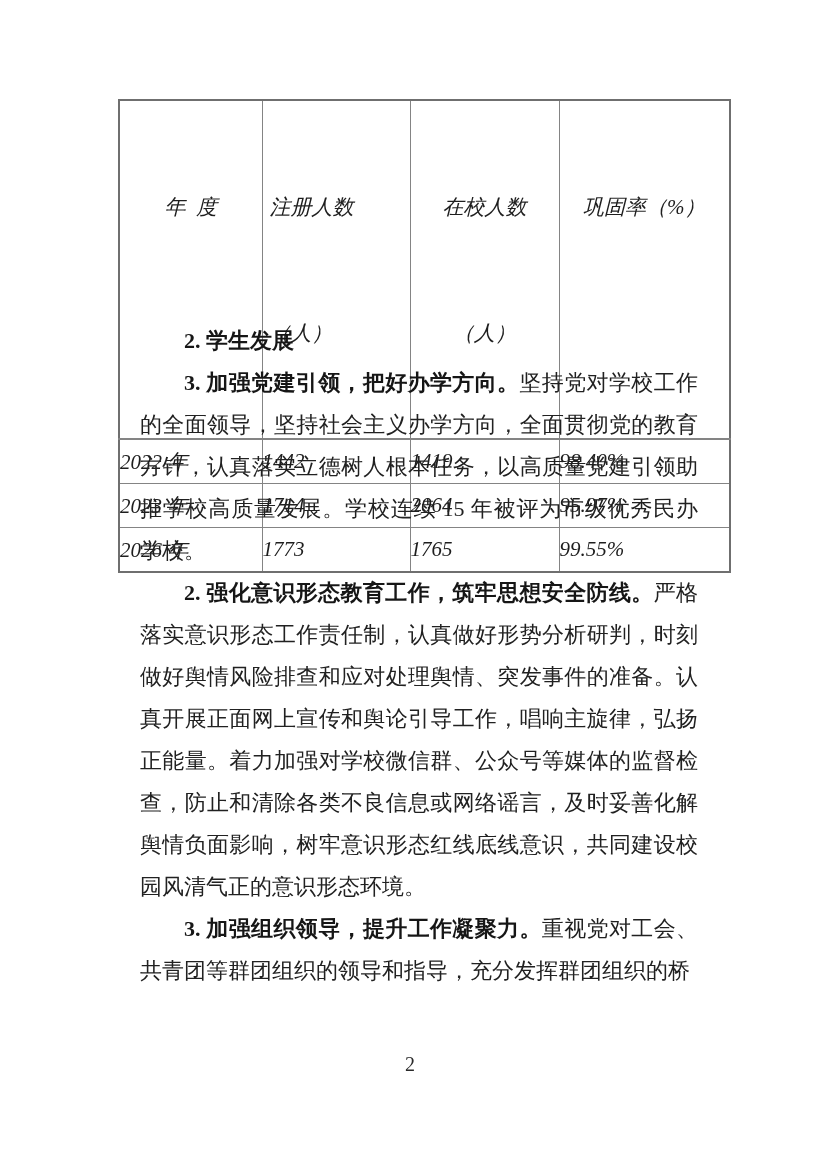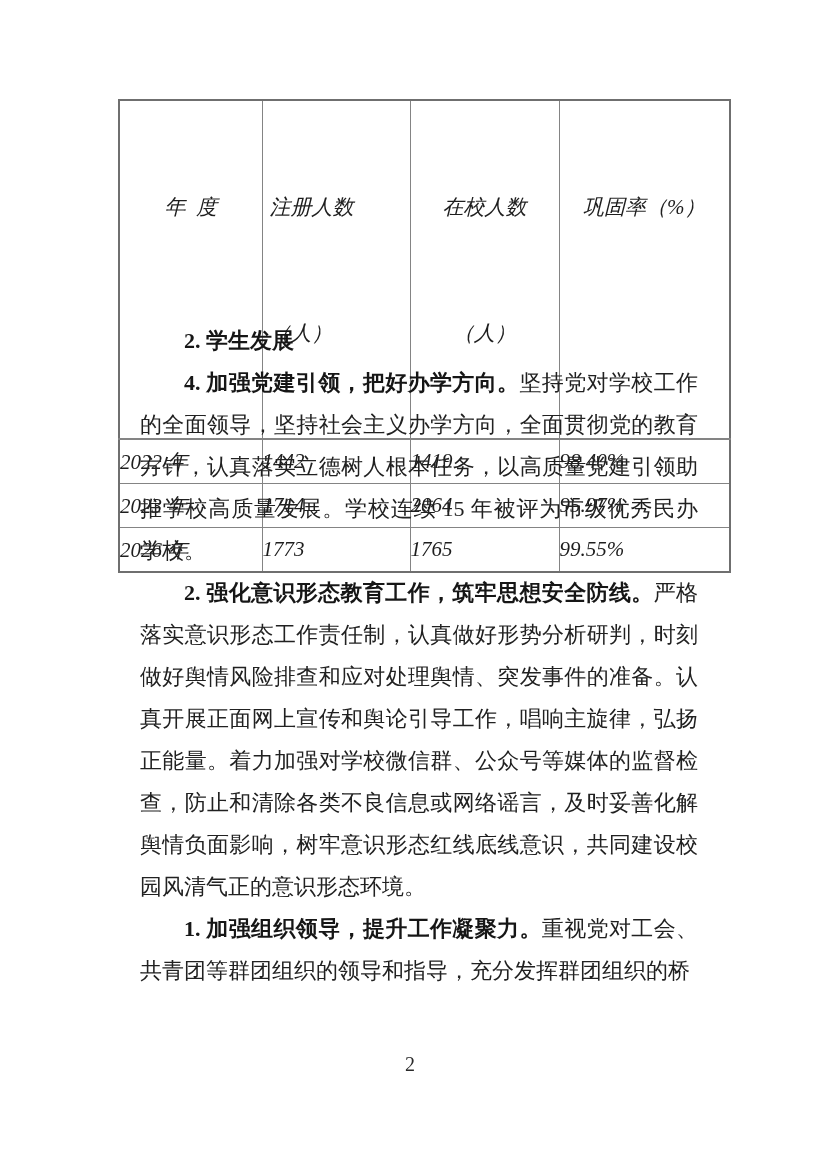--- a/index.html
+++ b/index.html
@@ -142,22 +142,22 @@
         <td>1773</td>
         <td>1765</td>
         <td>99.55%</td>
       </tr>
     </tbody>
   </table>
 
   <div class="content">
     <div class="heading">2. 学生发展</div>
 
-    <p><span class="lead">4. 加强党建引领，把好办学方向。</span><span>坚持党对学校工作的全面领导，坚持社会主义办学方向，全面贯彻党的教育方针，认真落实立德树人根本任务，以高质量党建引领助推学校高质量发展。学校连续 15 年被评为市级优秀民办学校。</span></p>
+    <p><span class="lead">3. 加强党建引领，把好办学方向。</span><span>坚持党对学校工作的全面领导，坚持社会主义办学方向，全面贯彻党的教育方针，认真落实立德树人根本任务，以高质量党建引领助推学校高质量发展。学校连续 15 年被评为市级优秀民办学校。</span></p>
 
     <p><span class="lead">2. 强化意识形态教育工作，筑牢思想安全防线。</span><span>严格落实意识形态工作责任制，认真做好形势分析研判，时刻做好舆情风险排查和应对处理舆情、突发事件的准备。认真开展正面网上宣传和舆论引导工作，唱响主旋律，弘扬正能量。着力加强对学校微信群、公众号等媒体的监督检查，防止和清除各类不良信息或网络谣言，及时妥善化解舆情负面影响，树牢意识形态红线底线意识，共同建设校园风清气正的意识形态环境。</span></p>
 
-    <p><span class="lead">1. 加强组织领导，提升工作凝聚力。</span><span>重视党对工会、共青团等群团组织的领导和指导，充分发挥群团组织的桥</span></p>
+    <p><span class="lead">3. 加强组织领导，提升工作凝聚力。</span><span>重视党对工会、共青团等群团组织的领导和指导，充分发挥群团组织的桥</span></p>
   </div>
 
   <div class="page-num">2</div>
 
 </div>
 
 </body></html>

